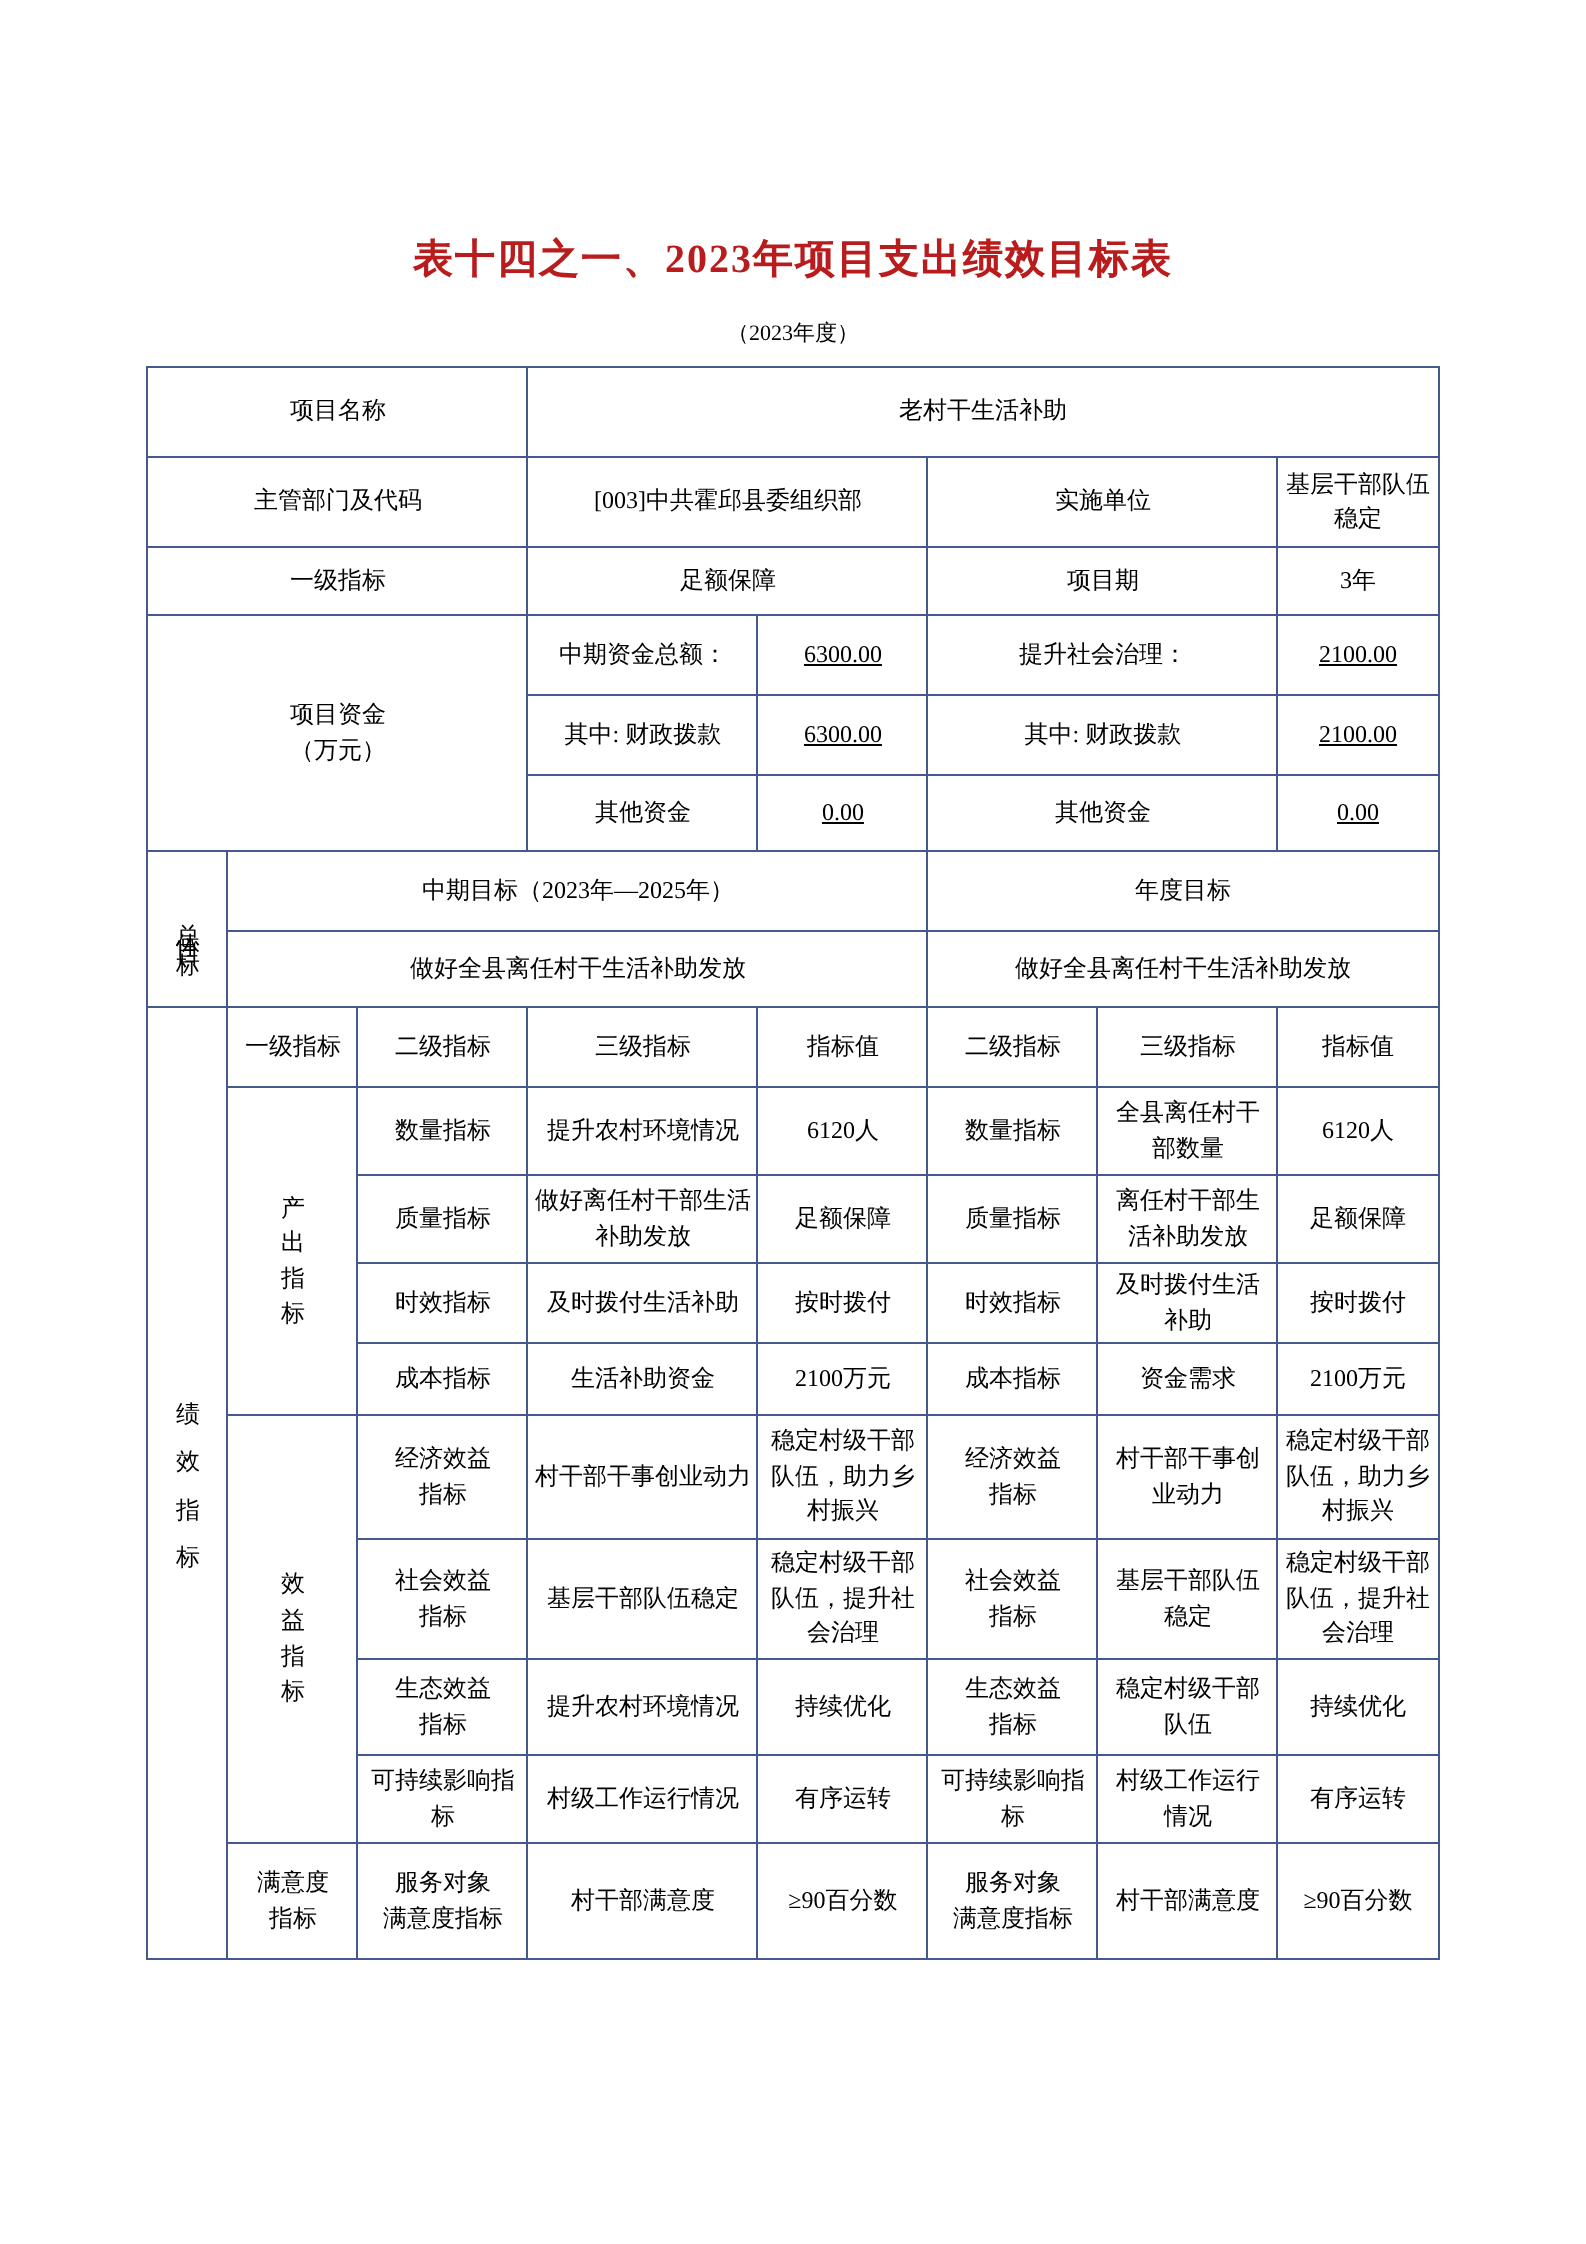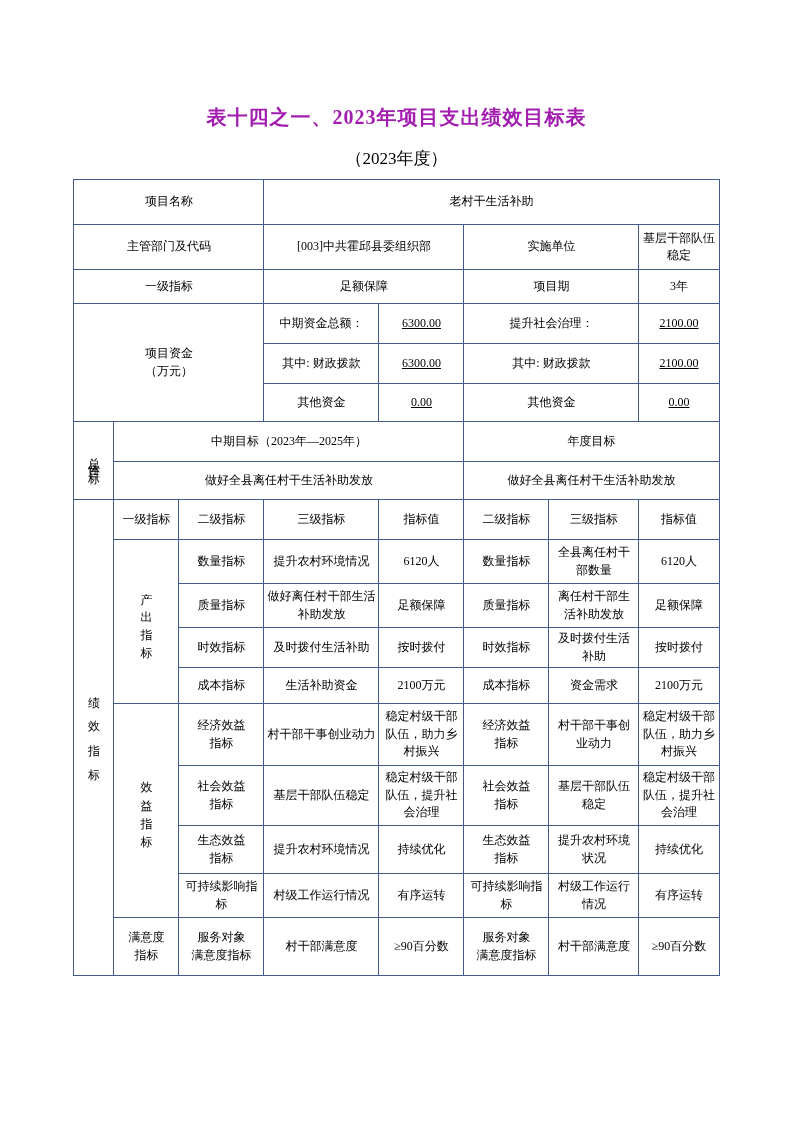--- a/index.html
+++ b/index.html
@@ -3,26 +3,26 @@
 <meta charset="utf-8">
 <style>
   html, body { margin: 0; padding: 0; background: #ffffff; }
   body {
     width: 793px; height: 1122px;
     font-family: "Liberation Serif", "DejaVu Serif", serif;
     color: #000000;
   }
   .sheet { position: relative; width: 793px; height: 1122px; background: #ffffff; overflow: hidden; }
   .title {
-    margin: 4px; padding-top: 100px;
-    text-align: center; font-size: 20px; font-weight: bold; color: #a21caf;
+    margin: 16px; padding-top: 100px;
+    text-align: center; font-size: 20px; font-weight: bold; color: #b91c1c;
     letter-spacing: 1px;
   }
   .subtitle {
-    margin-top: 16px; text-align: center; font-size: 17px; color: #000;
+    margin-top: 16px; text-align: center; font-size: 11px; color: #000;
   }
   table.perf {
     table-layout: fixed; border-collapse: collapse;
     width: 645px; margin: 9px auto 4px;
   }
   table.perf td {
     border: 1px solid #44598c;
     text-align: center; vertical-align: middle;
     padding: 2px 3px; font-size: 12px; line-height: 1.45;
     white-space: pre-line; word-break: break-all;
@@ -188,21 +188,21 @@
         <td>稳定村级干部队伍，提升社会治理</td>
       </tr>
 
       <tr style="height:48px">
         <td>生态效益
 指标</td>
         <td>提升农村环境情况</td>
         <td>持续优化</td>
         <td>生态效益
 指标</td>
-        <td>提升农村环境状况</td>
+        <td>稳定村级干部队伍</td>
         <td>持续优化</td>
       </tr>
 
       <tr style="height:44px">
         <td>可持续影响指标</td>
         <td>村级工作运行情况</td>
         <td>有序运转</td>
         <td>可持续影响指标</td>
         <td>村级工作运行情况</td>
         <td>有序运转</td>

